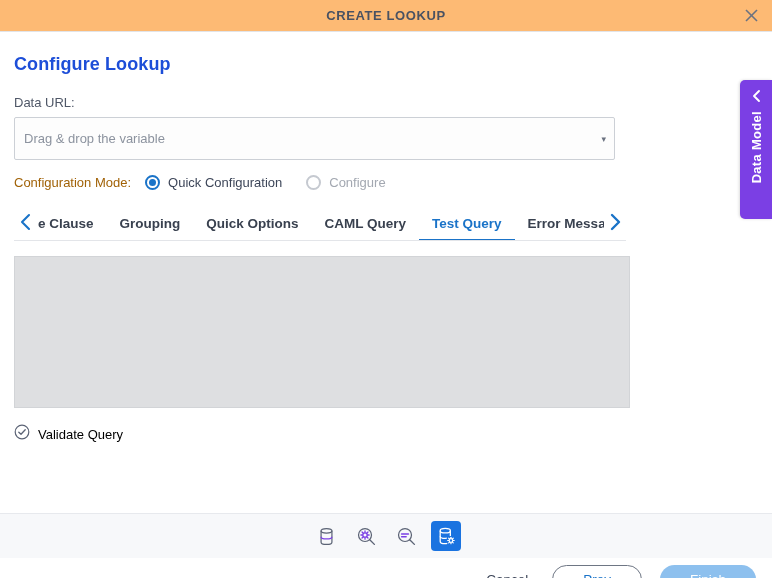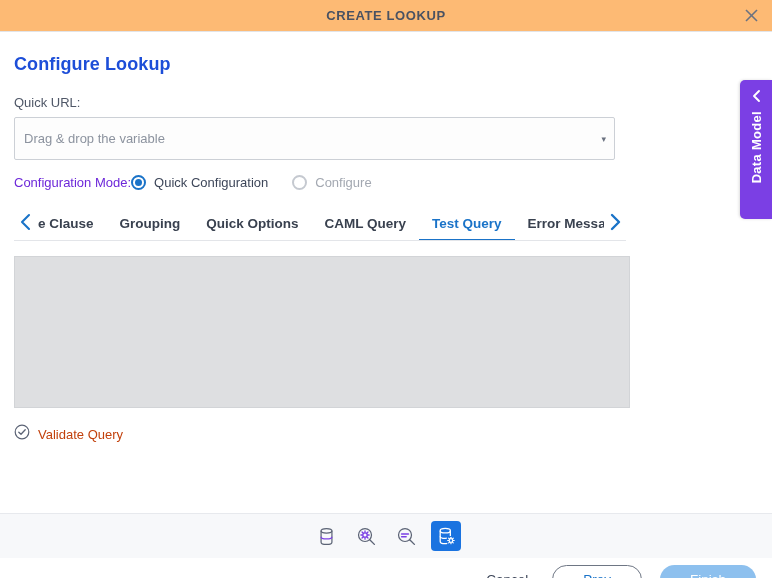--- a/index.html
+++ b/index.html
@@ -104,21 +104,21 @@
     line-height: 1;
   }
 
   
   .radio-row {
     display: flex;
     align-items: center;
     margin-top: 15px;
     font-size: 13px;
   }
-  .radio-row .mode-label { color: #6d28d9; }
+  .radio-row .mode-label { color: #a16207; margin-right: 14px; }
   .radio-item {
     display: flex;
     align-items: flex-end;
     margin-right: 24px;
     cursor: pointer;
   }
   .radio-item.disabled { cursor: default; }
   .radio-mark {
     width: 15px;
     height: 15px;
@@ -198,21 +198,21 @@
   
   .validate-row {
     display: flex;
     align-items: center;
     margin-top: 16px;
     cursor: pointer;
     width: max-content;
   }
   .validate-row .label {
     font-size: 13px;
-    color: #c2410c;
+    color: #000000;
     margin-left: 8px;
   }
 
   
   .icon-strip {
     height: 44px;
     background: #f7f8fa;
     border-top: 1px solid #e7e9ed;
     display: flex;
     align-items: center;
@@ -314,21 +314,21 @@
       <line x1="2" y1="2" x2="13" y2="13" stroke="#6b7280" stroke-width="1.6"></line>
       <line x1="13" y1="2" x2="2" y2="13" stroke="#6b7280" stroke-width="1.6"></line>
     </svg>
   </div>
 </div>
 
 <div class="dialog-body">
 
   <div class="page-title">Configure Lookup</div>
 
-  <div class="field-label">Quick URL:</div>
+  <div class="field-label">Data URL:</div>
 
   <div class="combo">
     <input type="text" placeholder="Drag &amp; drop the variable" style="">
     <span class="combo-caret">▾</span>
   </div>
 
   <div class="radio-row">
     <span class="mode-label">Configuration Mode:</span>
 
     <span class="radio-item">

